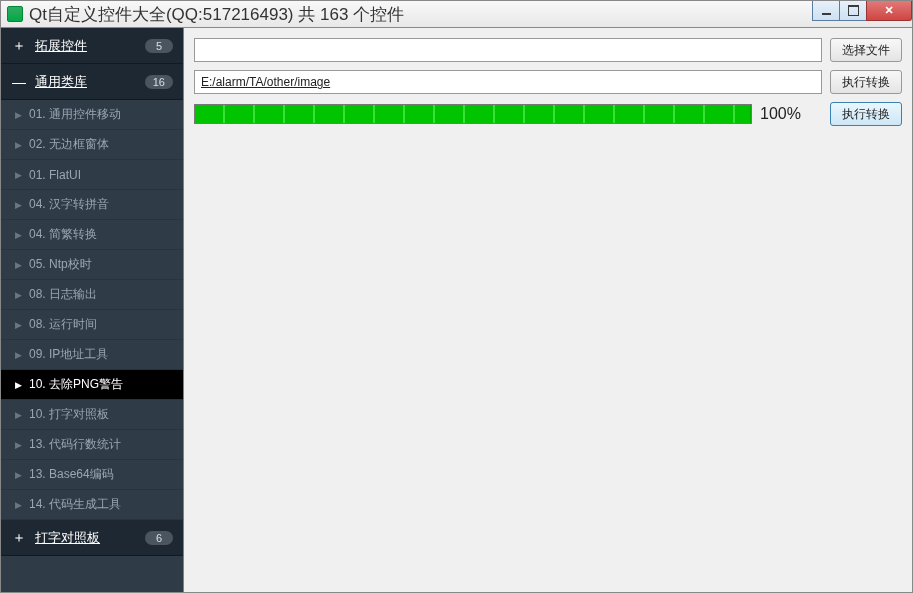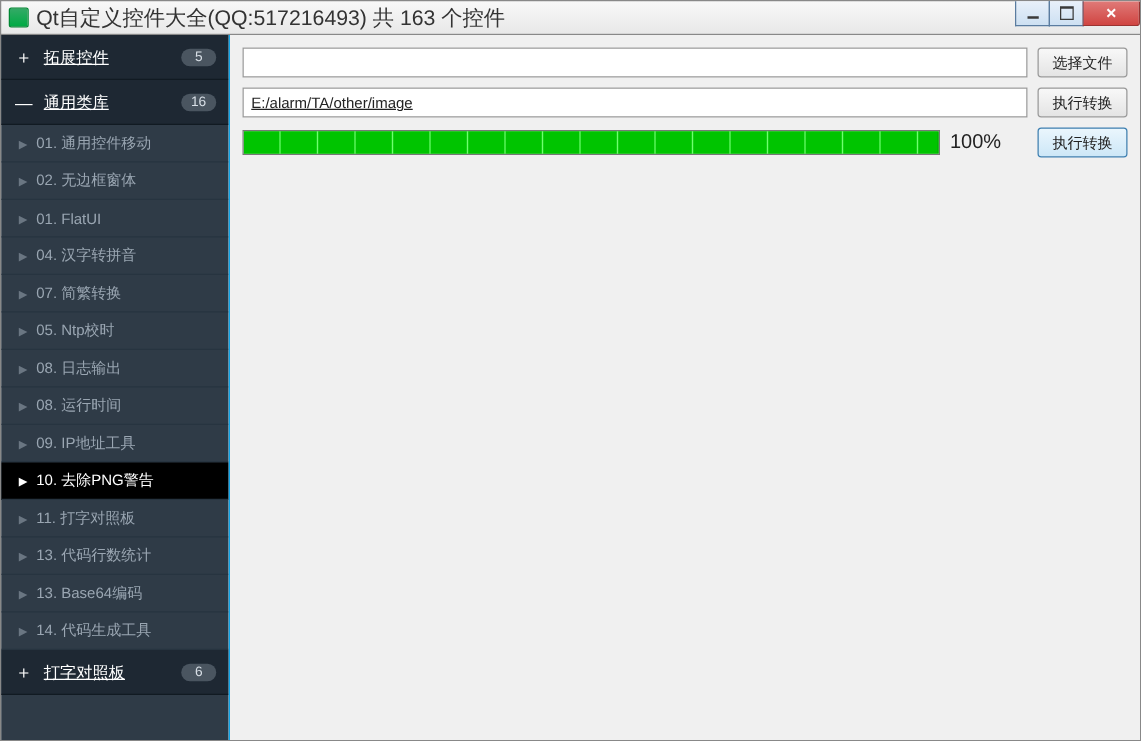--- a/index.html
+++ b/index.html
@@ -226,21 +226,21 @@
         <div class="subitem">
           <span class="tri">▶</span>
           <span>01. FlatUI</span>
         </div>
         <div class="subitem">
           <span class="tri">▶</span>
           <span>04. 汉字转拼音</span>
         </div>
         <div class="subitem">
           <span class="tri">▶</span>
-          <span>07. 简繁转换</span>
+          <span>04. 简繁转换</span>
         </div>
         <div class="subitem">
           <span class="tri">▶</span>
           <span>05. Ntp校时</span>
         </div>
         <div class="subitem">
           <span class="tri">▶</span>
           <span>08. 日志输出</span>
         </div>
         <div class="subitem">
@@ -250,21 +250,21 @@
         <div class="subitem">
           <span class="tri">▶</span>
           <span>09. IP地址工具</span>
         </div>
         <div class="subitem selected">
           <span class="tri">▶</span>
           <span>10. 去除PNG警告</span>
         </div>
         <div class="subitem">
           <span class="tri">▶</span>
-          <span>11. 打字对照板</span>
+          <span>10. 打字对照板</span>
         </div>
         <div class="subitem">
           <span class="tri">▶</span>
           <span>13. 代码行数统计</span>
         </div>
         <div class="subitem">
           <span class="tri">▶</span>
           <span>13. Base64编码</span>
         </div>
         <div class="subitem">

